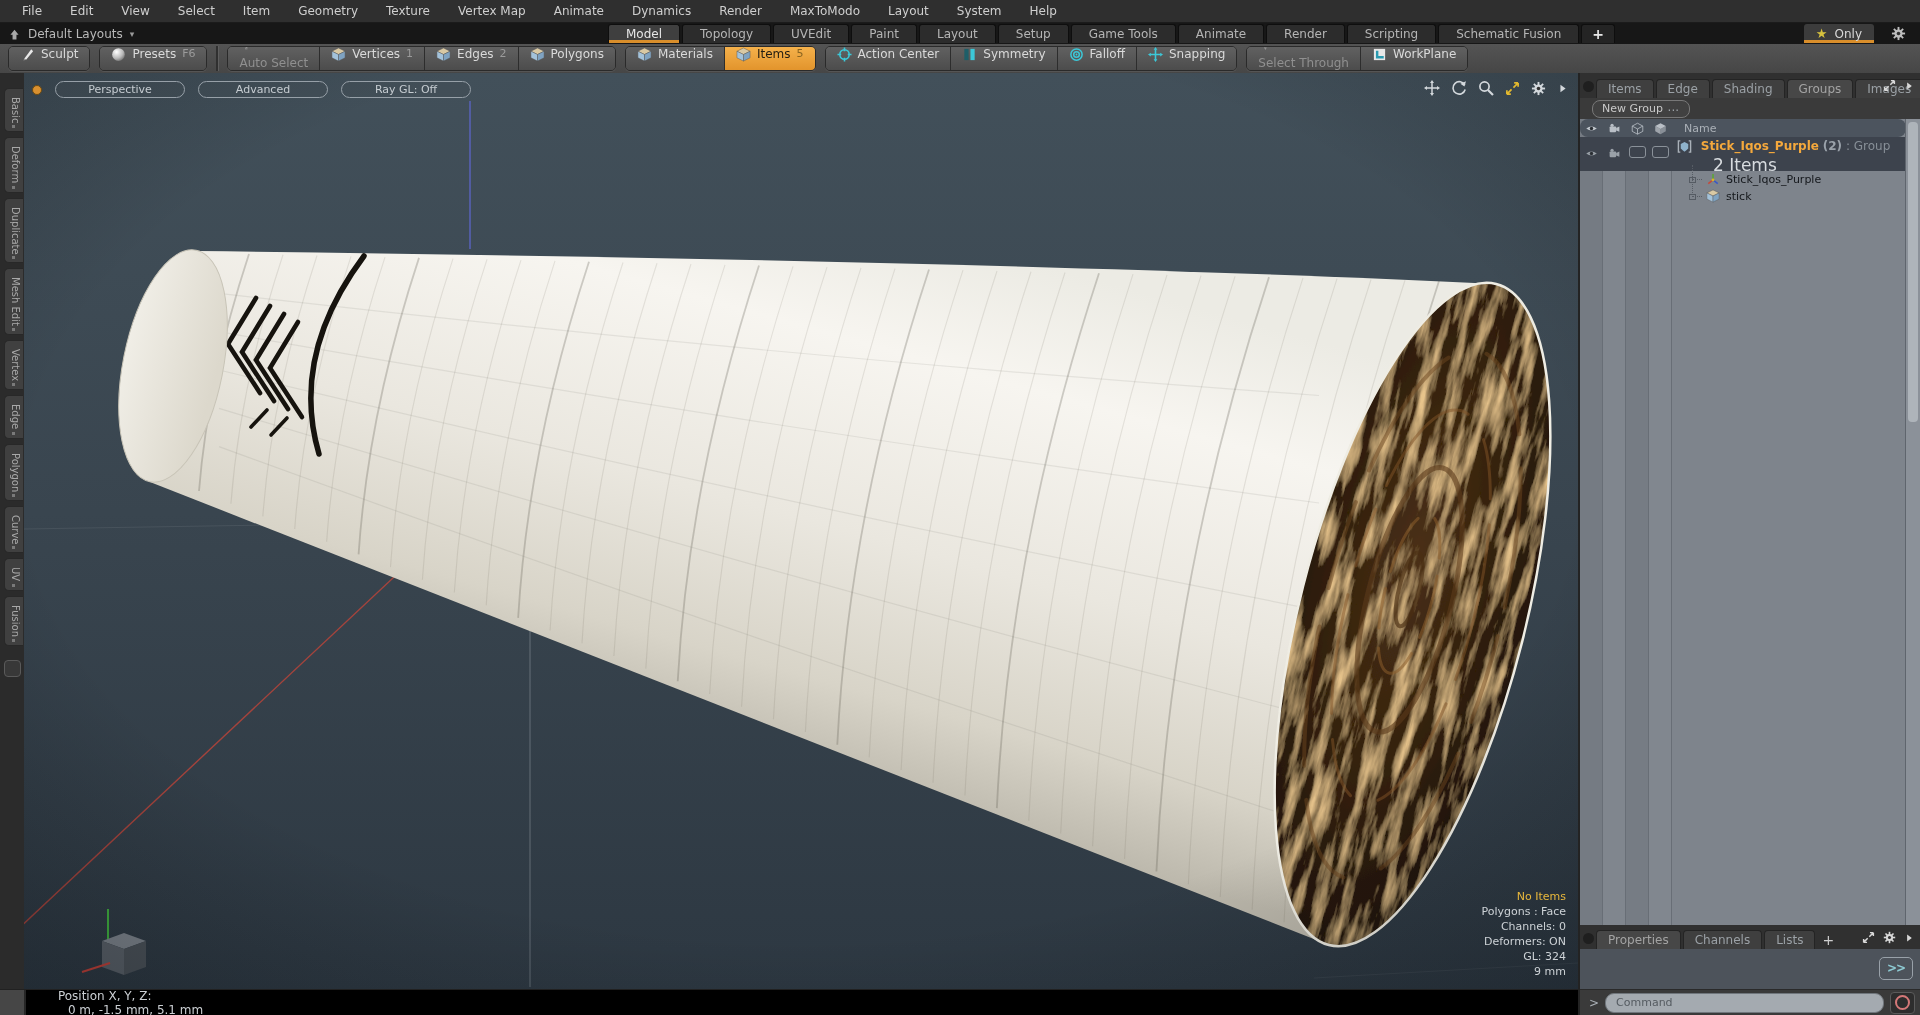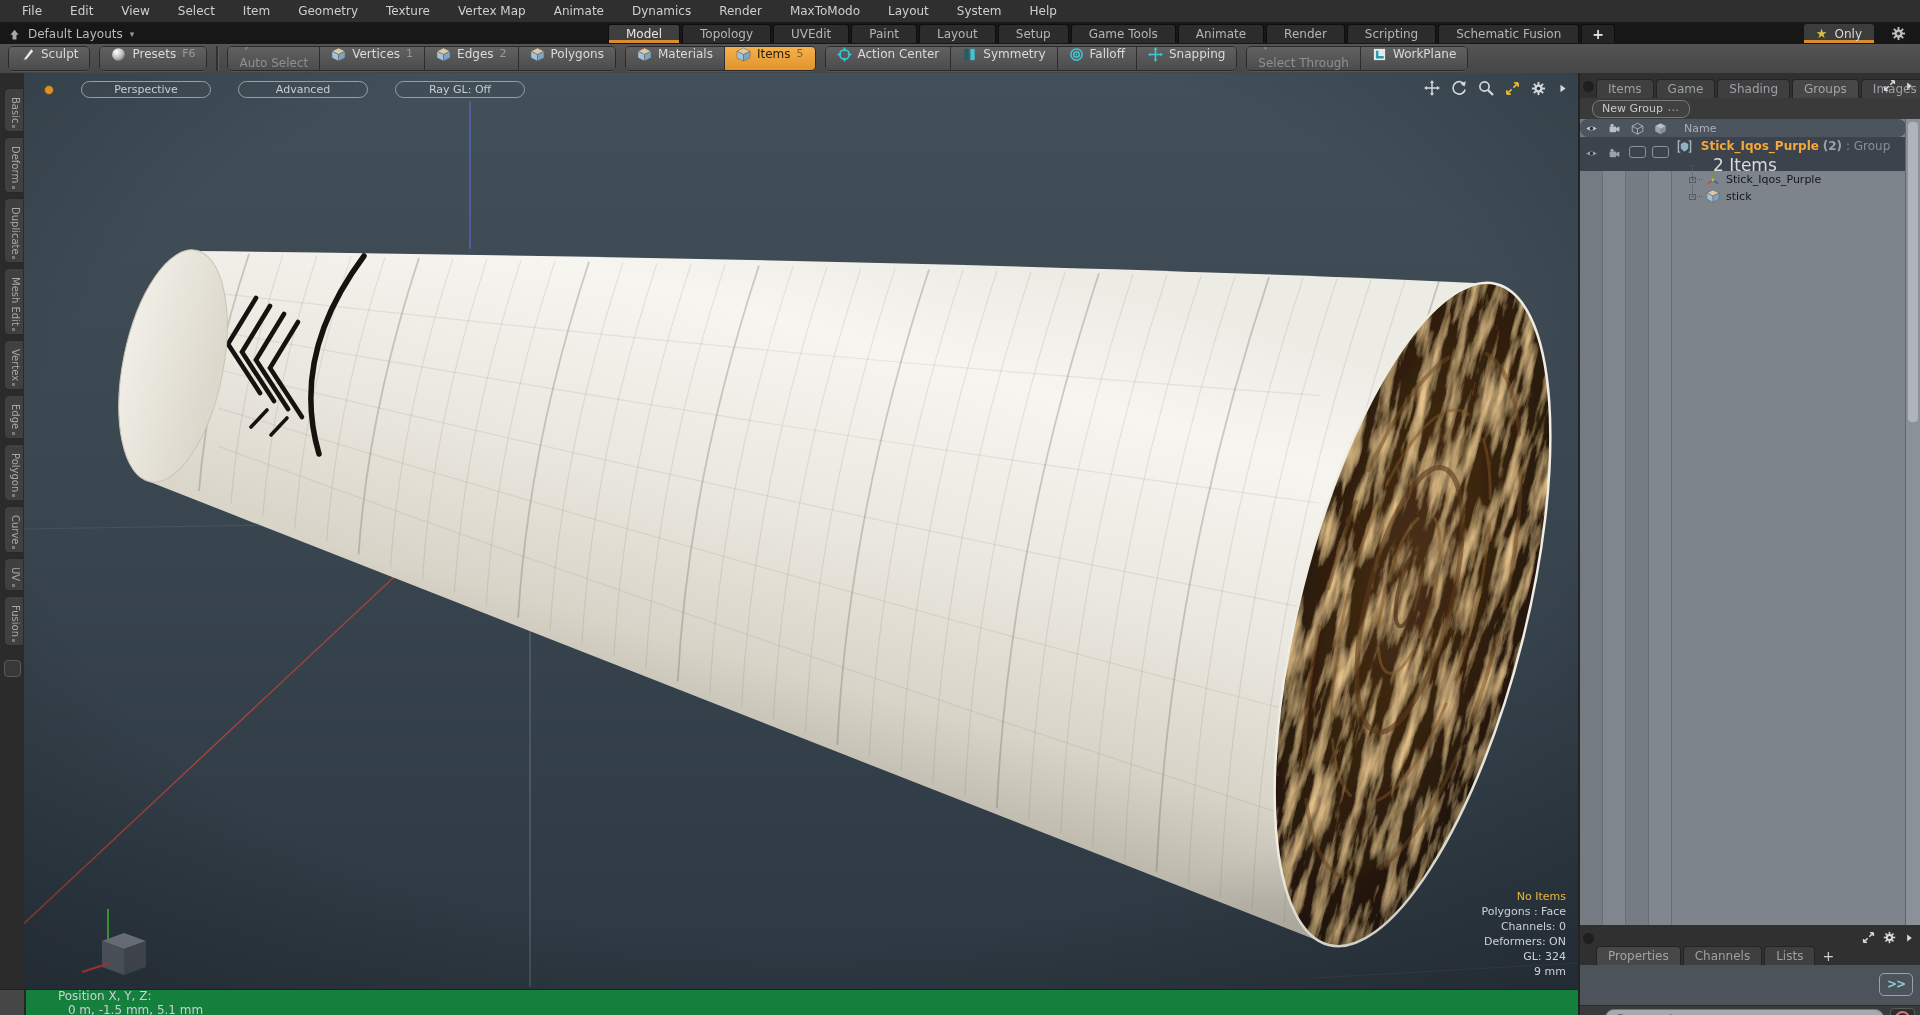--- a/index.html
+++ b/index.html
@@ -38,21 +38,21 @@
   
   .left-strip{position:absolute;left:0;top:73px;width:24px;bottom:26px;background:#2b2b2b;border-right:1px solid #1d1d1d;}
   .vtab{writing-mode:vertical-rl;box-sizing:border-box;width:19px;margin:0 0 5px 4px;padding:8px 2px;background:#404040;border:1px solid #282828;border-right:none;border-radius:5px 0 0 5px;color:#a9a9a9;font-size:10px;text-align:center;position:relative;}
   .vtab:first-child{margin-top:15px;}
   .vtab::after{content:"";position:absolute;left:7px;bottom:3px;width:3px;height:3px;background:#7a7a7a;}
   .strip-square{width:15px;height:15px;margin:14px 0 0 4px;background:#383838;border:1px solid #5a5a5a;border-radius:4px;}
 
   
   .viewport{position:absolute;left:24px;top:73px;right:342px;bottom:26px;background:linear-gradient(180deg,#42505a 0%,#39454f 48%,#2d3842 100%);overflow:hidden;}
   .scene{position:absolute;inset:0;width:100%;height:100%;}
-  .vp-controls{position:absolute;left:20px;top:8px;display:flex;align-items:center;gap:27px;}
+  .vp-controls{position:absolute;left:8px;top:8px;display:flex;align-items:center;gap:13px;}
   .vp-dot{width:8px;height:8px;border-radius:50%;background:#d89030;border:1px solid #6d4a10;}
   .vp-pill{min-width:96px;text-align:center;padding:1px 16px;border:1px solid #97a0a8;border-radius:10px;background:rgba(66,76,84,0.30);color:#c6ccd1;font-size:11px;}
   .vp-icons{position:absolute;right:10px;top:7px;display:flex;align-items:center;gap:11px;color:#d3d8dc;}
   .vp-icons .yellow{color:#e3b92e;}
   .vp-stats{position:absolute;right:12px;bottom:10px;text-align:right;font-size:11px;line-height:15px;color:#cdd2d6;}
   .vp-stats .hl{color:#e9b83c;}
 
   
   .right-panel{position:absolute;right:0;top:73px;width:342px;bottom:0;background:#3a3a3a;border-left:2px solid #232323;box-sizing:border-box;}
   .rp-tabs{position:relative;height:25px;background:#303030;display:flex;align-items:flex-end;padding-left:16px;}
@@ -82,32 +82,32 @@
   .child-row .clabel{position:absolute;left:146px;top:2px;}
   .child-row .cicon{position:absolute;left:126px;top:1px;}
   .bullet{position:absolute;left:109px;top:6px;width:5px;height:4px;border:1px solid #555b63;}
   .vconn{position:absolute;left:112px;border-left:1px dotted #565c64;}
   .hconn{position:absolute;border-top:1px dotted #565c64;}
   .rp-scroll{position:absolute;right:0;top:46px;bottom:90px;width:14px;background:#8b9199;border-left:1px solid #5f656d;}
   .rp-thumb{position:absolute;left:2px;right:2px;top:3px;height:300px;background:#aeb4ba;border-radius:4px;}
 
   
   .rp-props{position:absolute;left:0;right:0;bottom:0;height:90px;}
-  .props-tabs{position:relative;height:40px;background:#303030;display:flex;align-items:flex-end;padding-left:16px;}
+  .props-tabs{position:relative;height:24px;background:#303030;display:flex;align-items:flex-end;padding-left:16px;}
   .props-body{position:relative;height:40px;background:#4d535b;}
   .overflow-btn{position:absolute;right:7px;top:8px;width:32px;height:21px;line-height:21px;text-align:center;border:1px solid #99a1a9;border-radius:5px;color:#8ecbd4;font-weight:bold;font-size:12px;letter-spacing:-1px;}
   .cmd-bar{position:relative;height:26px;background:#3a3a3a;display:flex;align-items:center;padding:0 5px;gap:6px;border-top:1px solid #2a2a2a;box-sizing:border-box;}
   .cmd-prompt{color:#aab0b6;font-size:12px;padding-left:4px;}
   .cmd-input{flex:1;height:18px;border:1px solid #70767c;border-radius:9px;background:#a4aab0;color:#3e444a;font-size:11px;padding:0 10px;outline:none;font-family:"DejaVu Sans","Liberation Sans",sans-serif;}
   .cmd-input::placeholder{color:#555b61;opacity:1;}
   .cmd-run{width:23px;height:20px;background:#2d2d2d;border:1px solid #5a5a5a;border-radius:4px;display:flex;align-items:center;justify-content:center;}
   .cmd-run i{display:block;width:11px;height:11px;border:2px solid #d47878;border-radius:50%;}
 
   
-  .statusbar{position:absolute;left:0;bottom:0;height:26px;width:1578px;background:#15803d;border-top:1px solid #212121;display:flex;align-items:center;box-sizing:border-box;}
+  .statusbar{position:absolute;left:0;bottom:0;height:26px;width:1578px;background:#000000;border-top:1px solid #212121;display:flex;align-items:center;box-sizing:border-box;}
   .sb-corner{width:26px;height:100%;background:#464646;border-right:2px solid #262626;box-sizing:border-box;}
   .sb-text{margin-left:9px;color:#cbcfd3;font-size:12px;white-space:pre;}
 </style>
 </head>
 <body>
 
 <svg width="0" height="0" style="position:absolute">
   <defs>
     <radialGradient id="sphereG" cx="0.35" cy="0.3" r="0.9">
       <stop offset="0" stop-color="#ffffff"></stop>
@@ -545,21 +545,21 @@
       <div>Deformers: ON</div>
       <div>GL: 324</div>
       <div>9 mm</div>
     </div>
   </div>
 
   <div class="right-panel">
     <div class="rp-tabs">
       <span class="rp-knob"></span>
       <span class="rp-tab">Items</span>
-      <span class="rp-tab">Game ...</span>
+      <span class="rp-tab">Edge ...</span>
       <span class="rp-tab">Shading</span>
       <span class="rp-tab selected">Groups</span>
       <span class="rp-tab">Images</span>
 
       <span class="rp-tabicons">
         <svg class="ico" width="13" height="13">
             <use href="#i-expand"></use>
           </svg>
         <svg class="ico" width="10" height="10" style="margin-top:2px">
             <use href="#i-play"></use>

